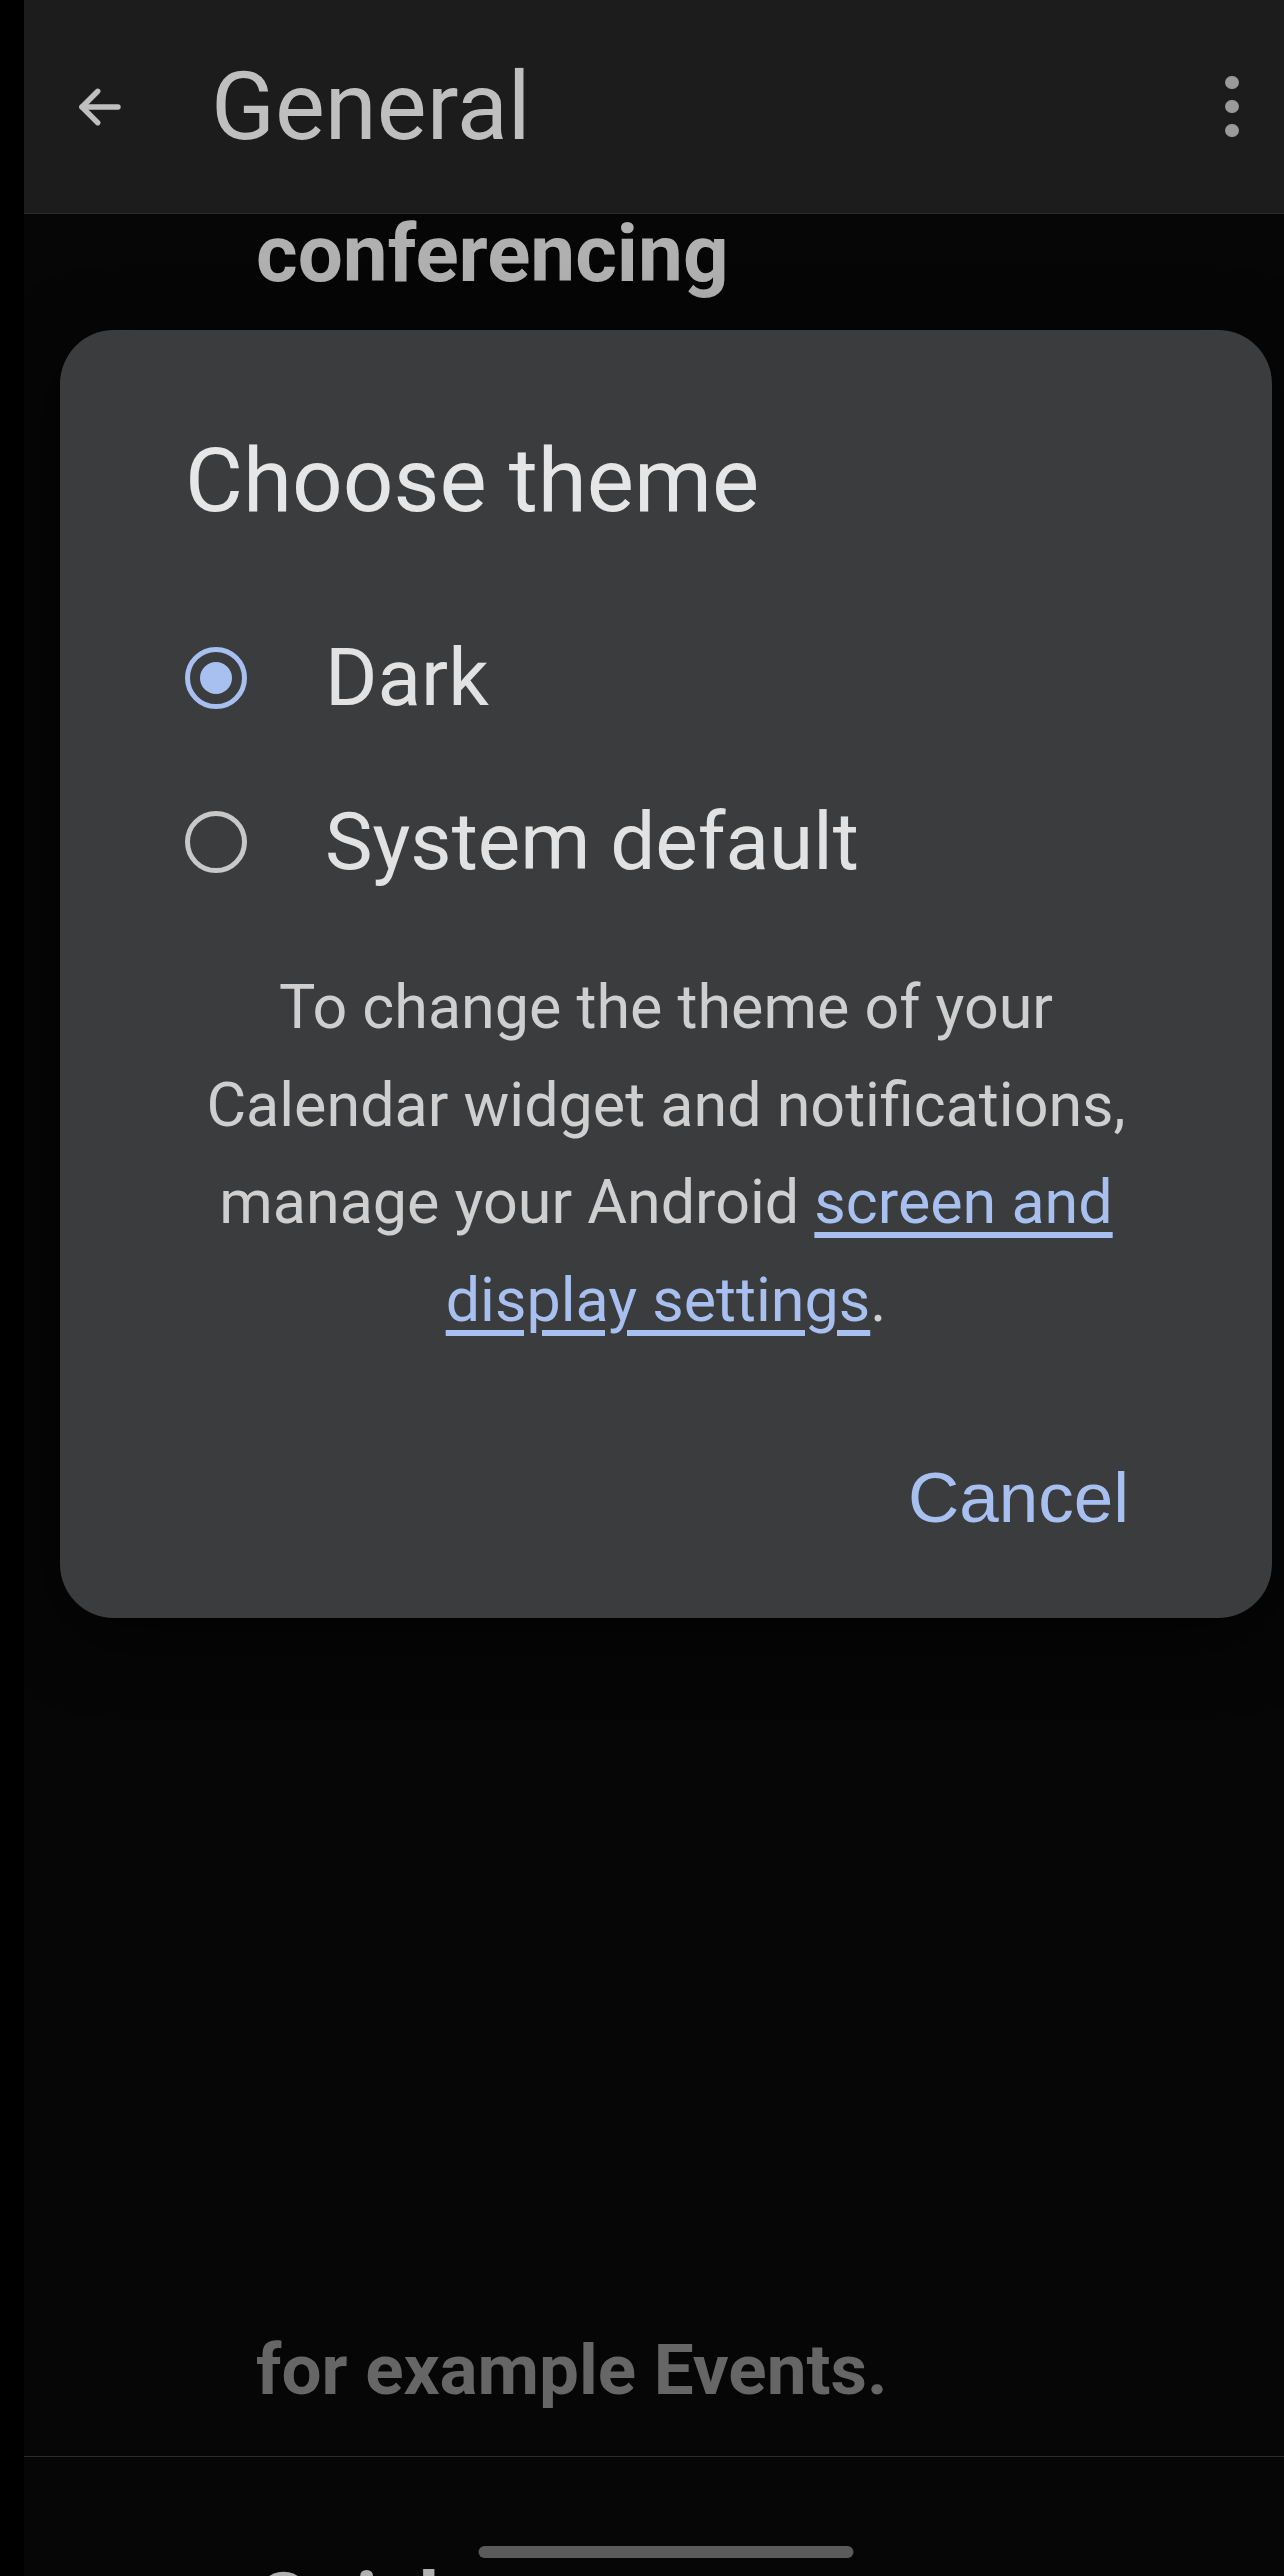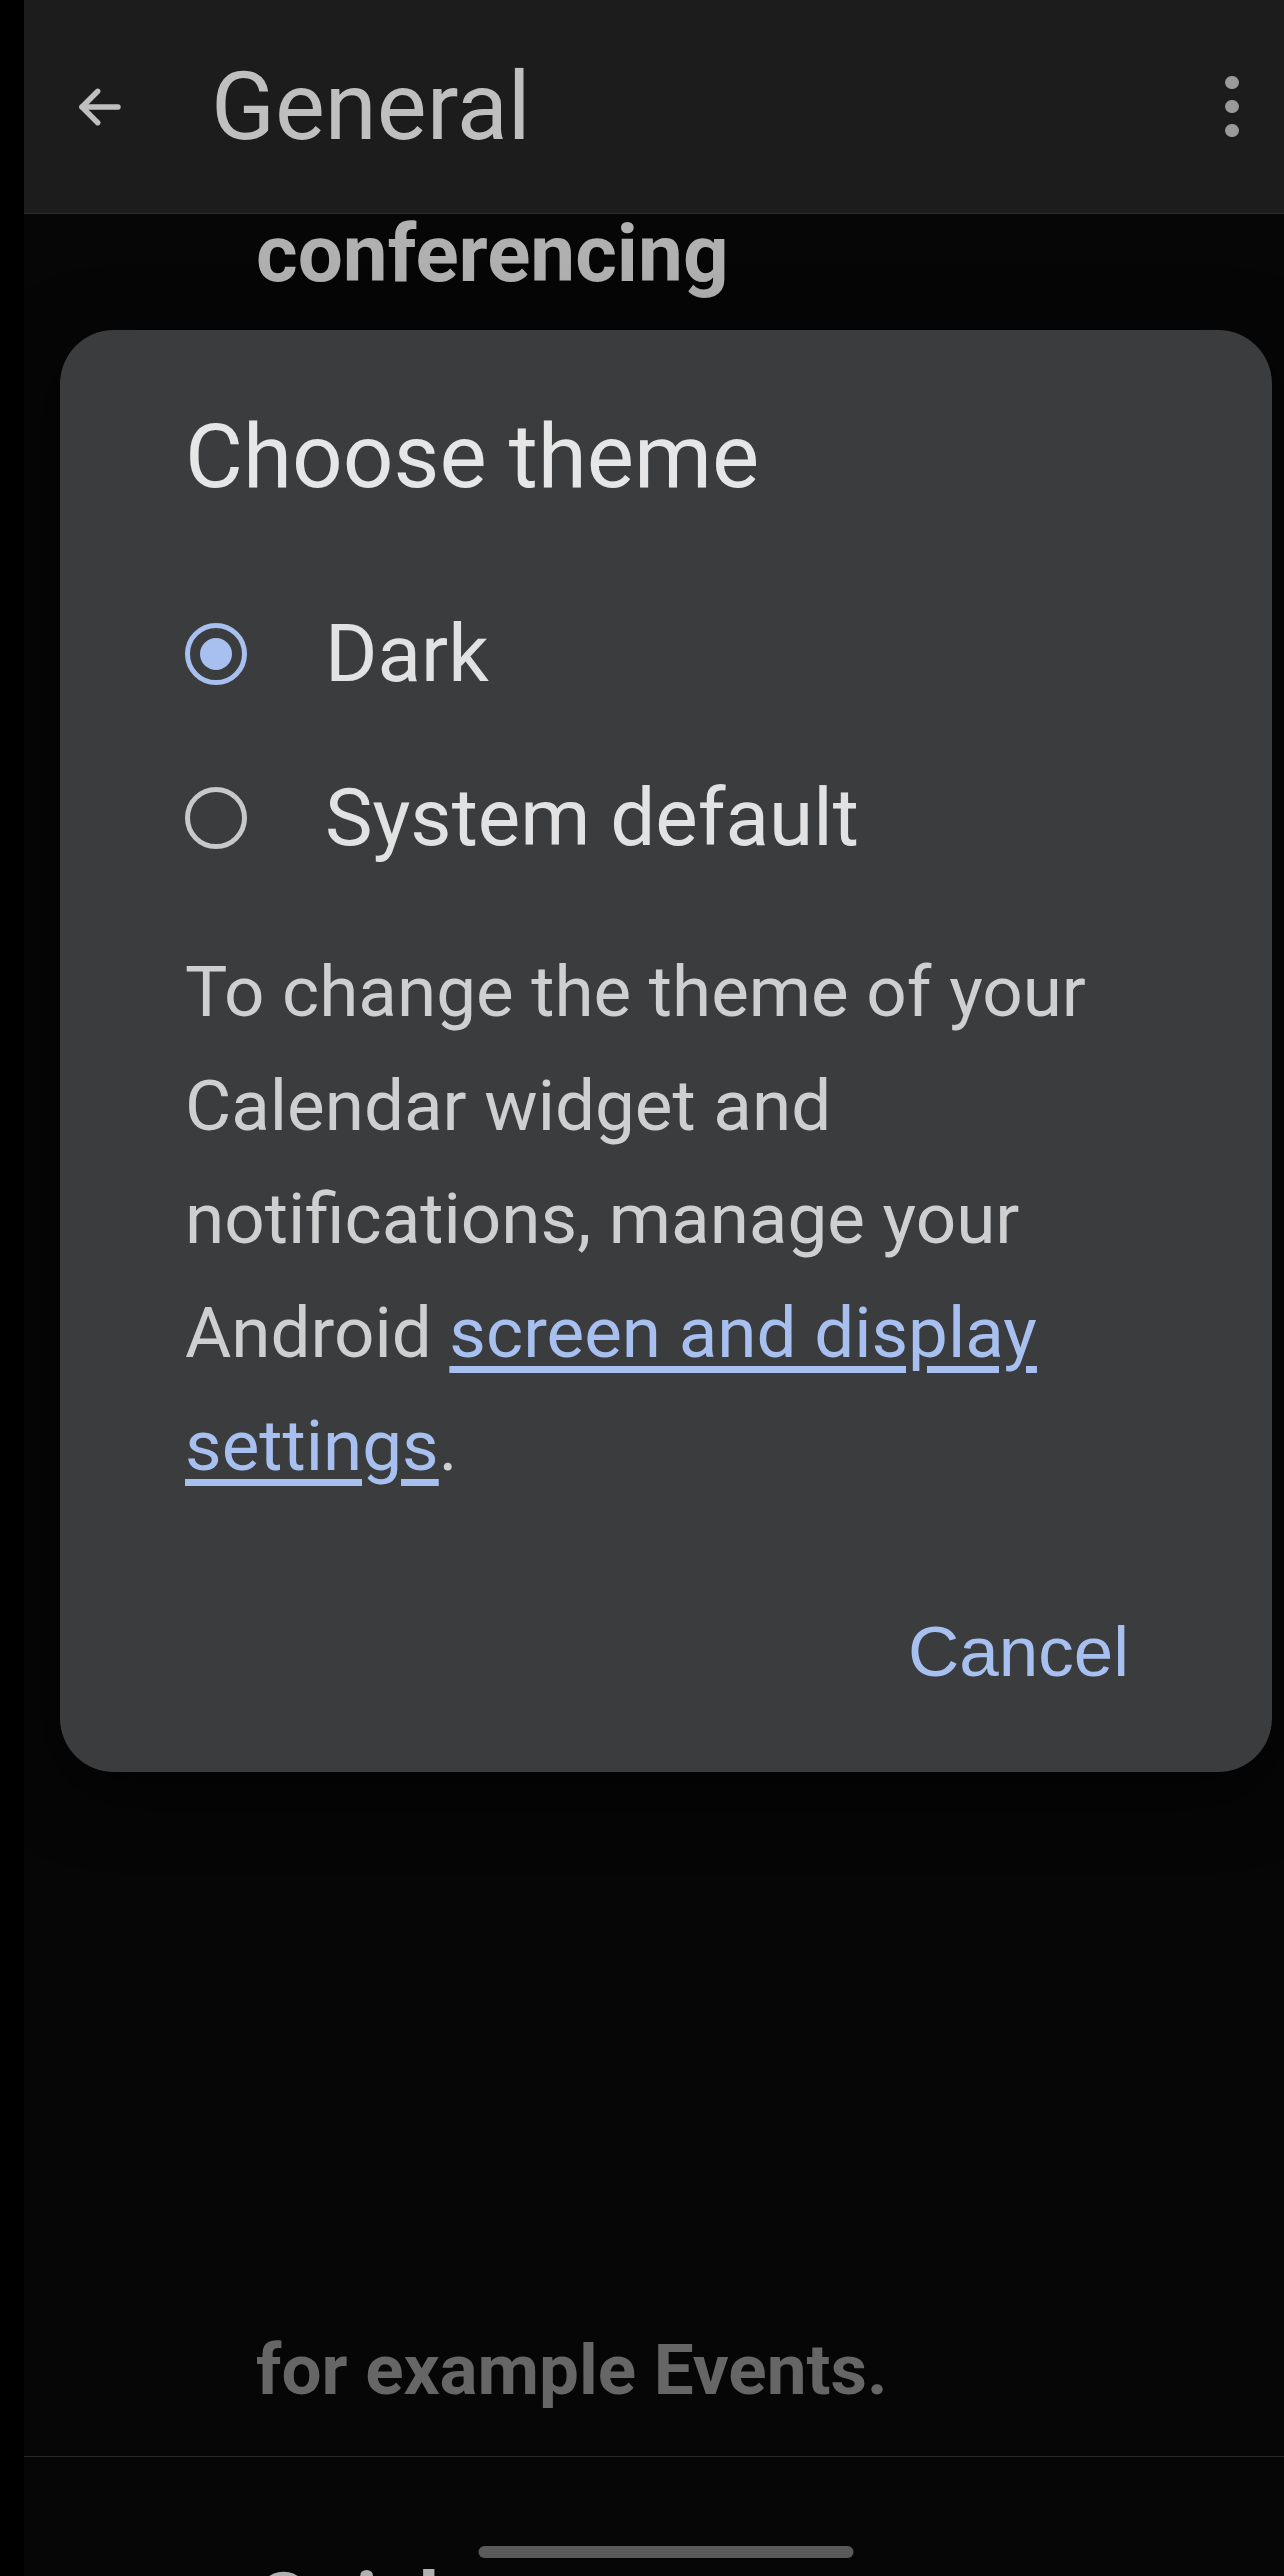--- a/index.html
+++ b/index.html
@@ -87,21 +87,21 @@
     top: 214px; left: 0; right: 0; bottom: 0;
     background: rgba(0,0,0,0.0);
   }
   .dialog {
     position: absolute;
     left: 36px;
     right: 36px;
     top: 330px;
     background: #3a3c3e;
     border-radius: 54px;
-    padding: 74px 125px 62px 125px;
+    padding: 98px 125px 62px 125px;
     box-shadow: 0 18px 71px rgba(0,0,0,0.6);
   }
   .dialog-title {
     color: #e6e6e6;
     font-size: 89px;
     font-weight: 400;
     margin-bottom: 98px;
   }
   .radio-row {
     display: flex;
@@ -128,24 +128,25 @@
     background: #a8c0f0;
     border-radius: 50%;
     transform: translate(-50%, -50%);
   }
   .radio-label {
     color: #e2e2e2;
     font-size: 80px;
   }
   .dialog-desc {
     color: #cfcfcf;
-    font-size: 71px;
+    font-size: 61px;
     line-height: 1.6;
     margin-top: 27px;
     margin-bottom: 54px;
+    text-align: center;
   }
   .dialog-desc .link {
     color: #a8c0f0;
     text-decoration: underline;
     text-underline-offset: 9px;
   }
   .dialog-actions {
     display: flex;
     justify-content: flex-end;
     padding-top: 36px;

